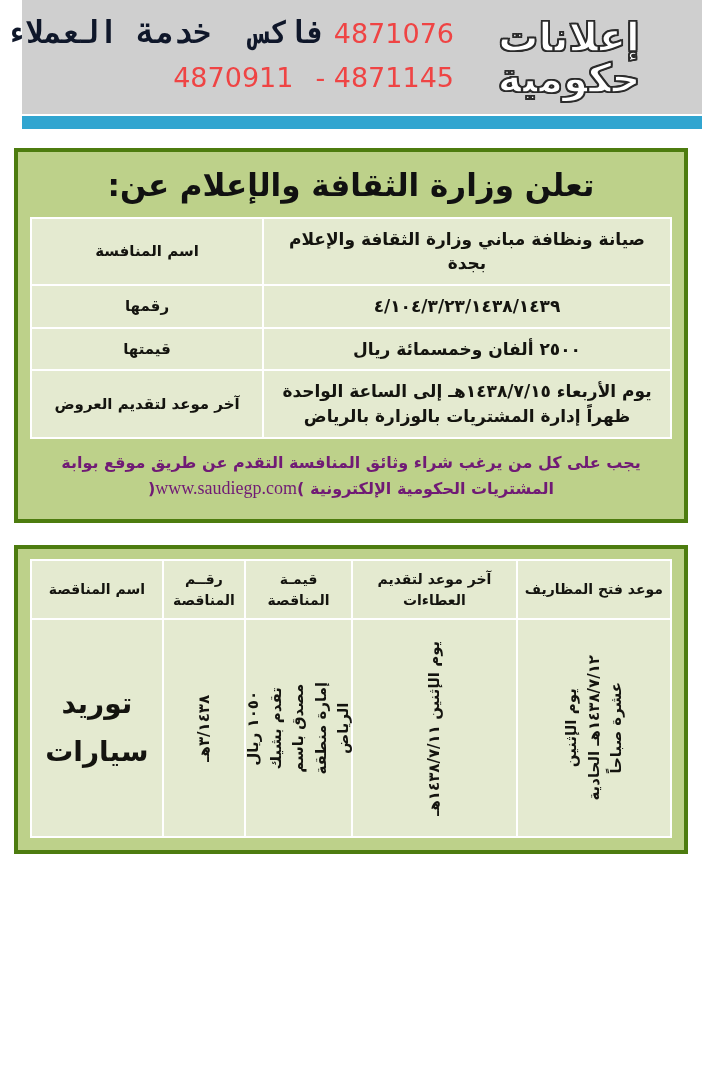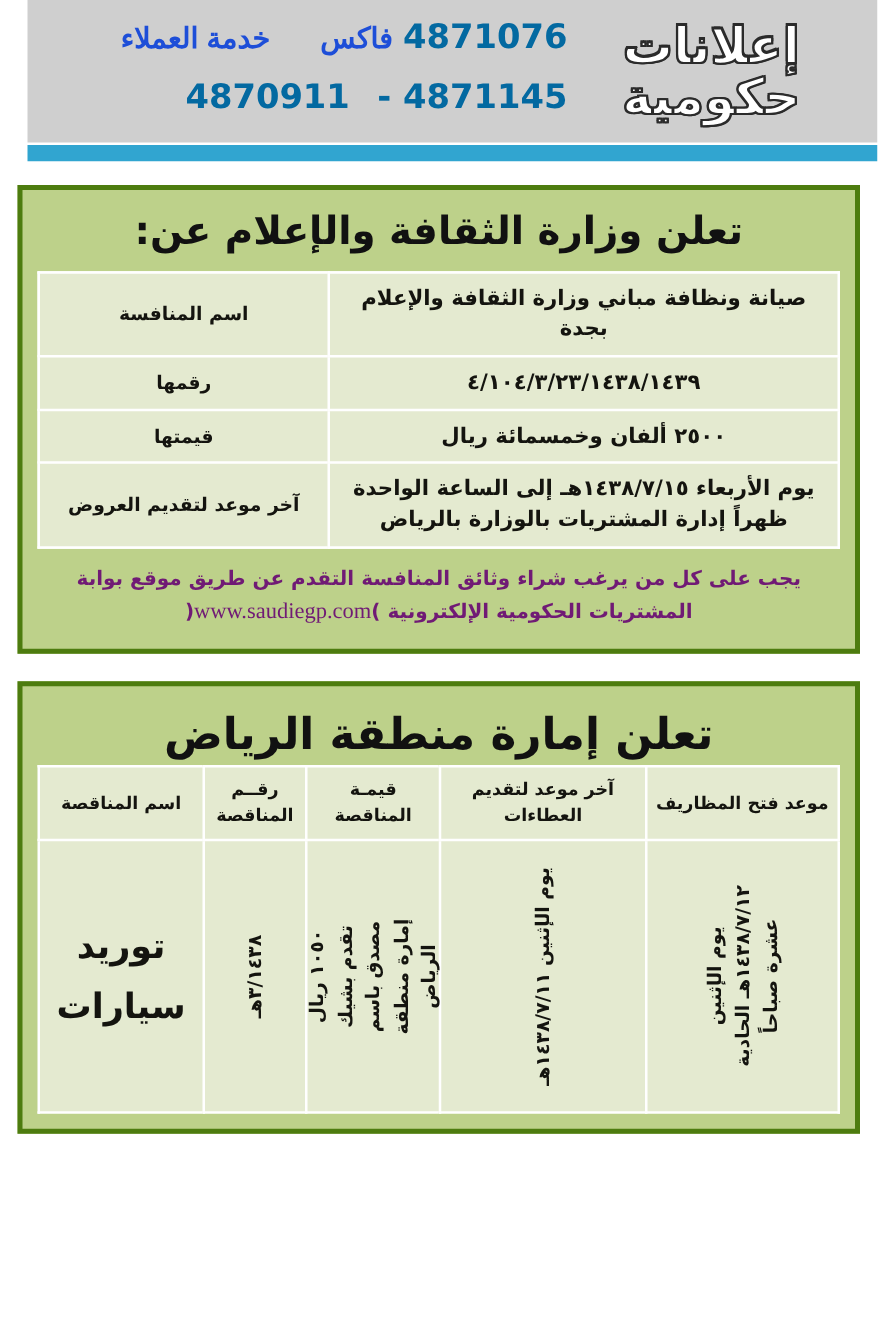--- a/index.html
+++ b/index.html
@@ -82,31 +82,31 @@
     height: 46px;
     gap: 22px;
   }
   .contact-cell {
     display: flex;
     flex-direction: row;
     align-items: baseline;
     gap: 8px;
   }
   .c-label {
-    font-family: Liberation Sans, sans-serif;
-    font-size: 23px;
-    font-weight: 700;
-    color: #1d4ed8;
+    font-family: Liberation Mono, monospace;
+    font-size: 31px;
+    font-weight: 700;
+    color: #0f172a;
     white-space: nowrap;
   }
   .c-number {
     font-family: "DejaVu Sans", sans-serif;
     font-size: 27px;
-    font-weight: 700;
-    color: #0369a1;
+    font-weight: 400;
+    color: #ef4444;
     letter-spacing: 0px;
     white-space: nowrap;
     direction: ltr;
   }
   .contact-row.row1 .cust { margin-right: 18px; }
   .contact-row.row2 { padding-top: 2px; }
 
   
   .panel {
     margin: 0 14px;
@@ -310,21 +310,20 @@
       </tr>
     </tbody>
   </table>
 
   <div class="note">
     <span>يجب على كل من يرغب شراء وثائق المنافسة التقدم عن طريق موقع بوابة المشتريات الحكومية الإلكترونية )</span><span class="url">www.saudiegp.com</span><span>(</span>
   </div>
 </div>
 
 <div class="panel second">
-  <div class="panel-title">تعلن إمارة منطقة الرياض</div>
 
   <table class="tender-table">
     <thead>
       <tr>
         <th class="col-open">موعد فتح المظاريف</th>
         <th class="col-last">آخر موعد لتقديم العطاءات</th>
         <th class="col-value">قيمـة المناقصة</th>
         <th class="col-num">رقــم المناقصة</th>
         <th class="col-name">اسم المناقصة</th>
       </tr>

